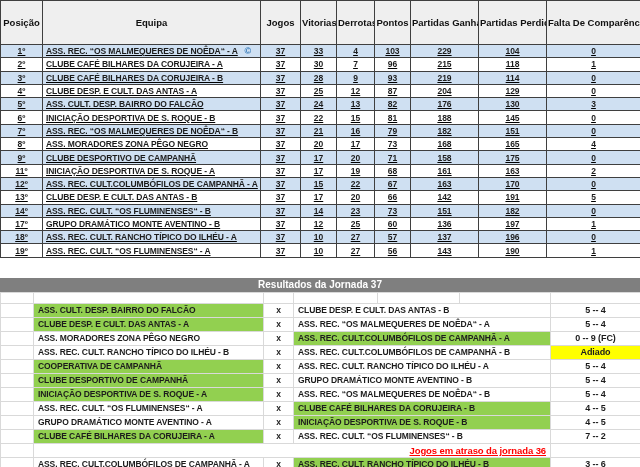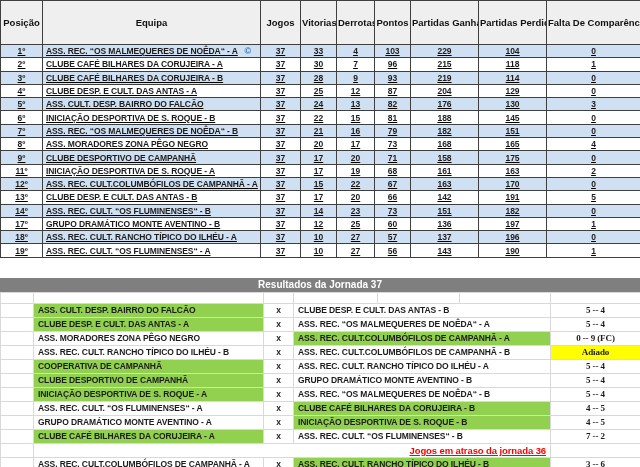--- a/index.html
+++ b/index.html
@@ -42,21 +42,21 @@
     border: 1px solid #d9d9d9;
     font-size: 8.5px; font-weight: bold; color: #1c1c1c;
     white-space: nowrap; overflow: hidden;
     height: 13px; line-height: 13px; padding: 0 4px;
     letter-spacing: -0.1px;
   }
   .results tr { height: 13px; }
   .results tr.blank-row { height: 11px; }
   .results tr.blank-row td { height: 11px; }
   .results td.vs { text-align: center; padding: 0; }
-  .results td.score { text-align: center; font-size: 9px; padding: 0; font-family: Liberation Serif, serif; }
+  .results td.score { text-align: center; font-size: 9px; padding: 0; }
   .results td.win { background: var(--green, #92d050); }
   .results td.postponed { background: var(--yellow, #ffff00); }
   .results td.late-title {
     color: var(--red, #ff0000); text-decoration: underline;
     text-align: right; font-size: 9.5px;
   }
 </style>
 </head>
 <body>
 

